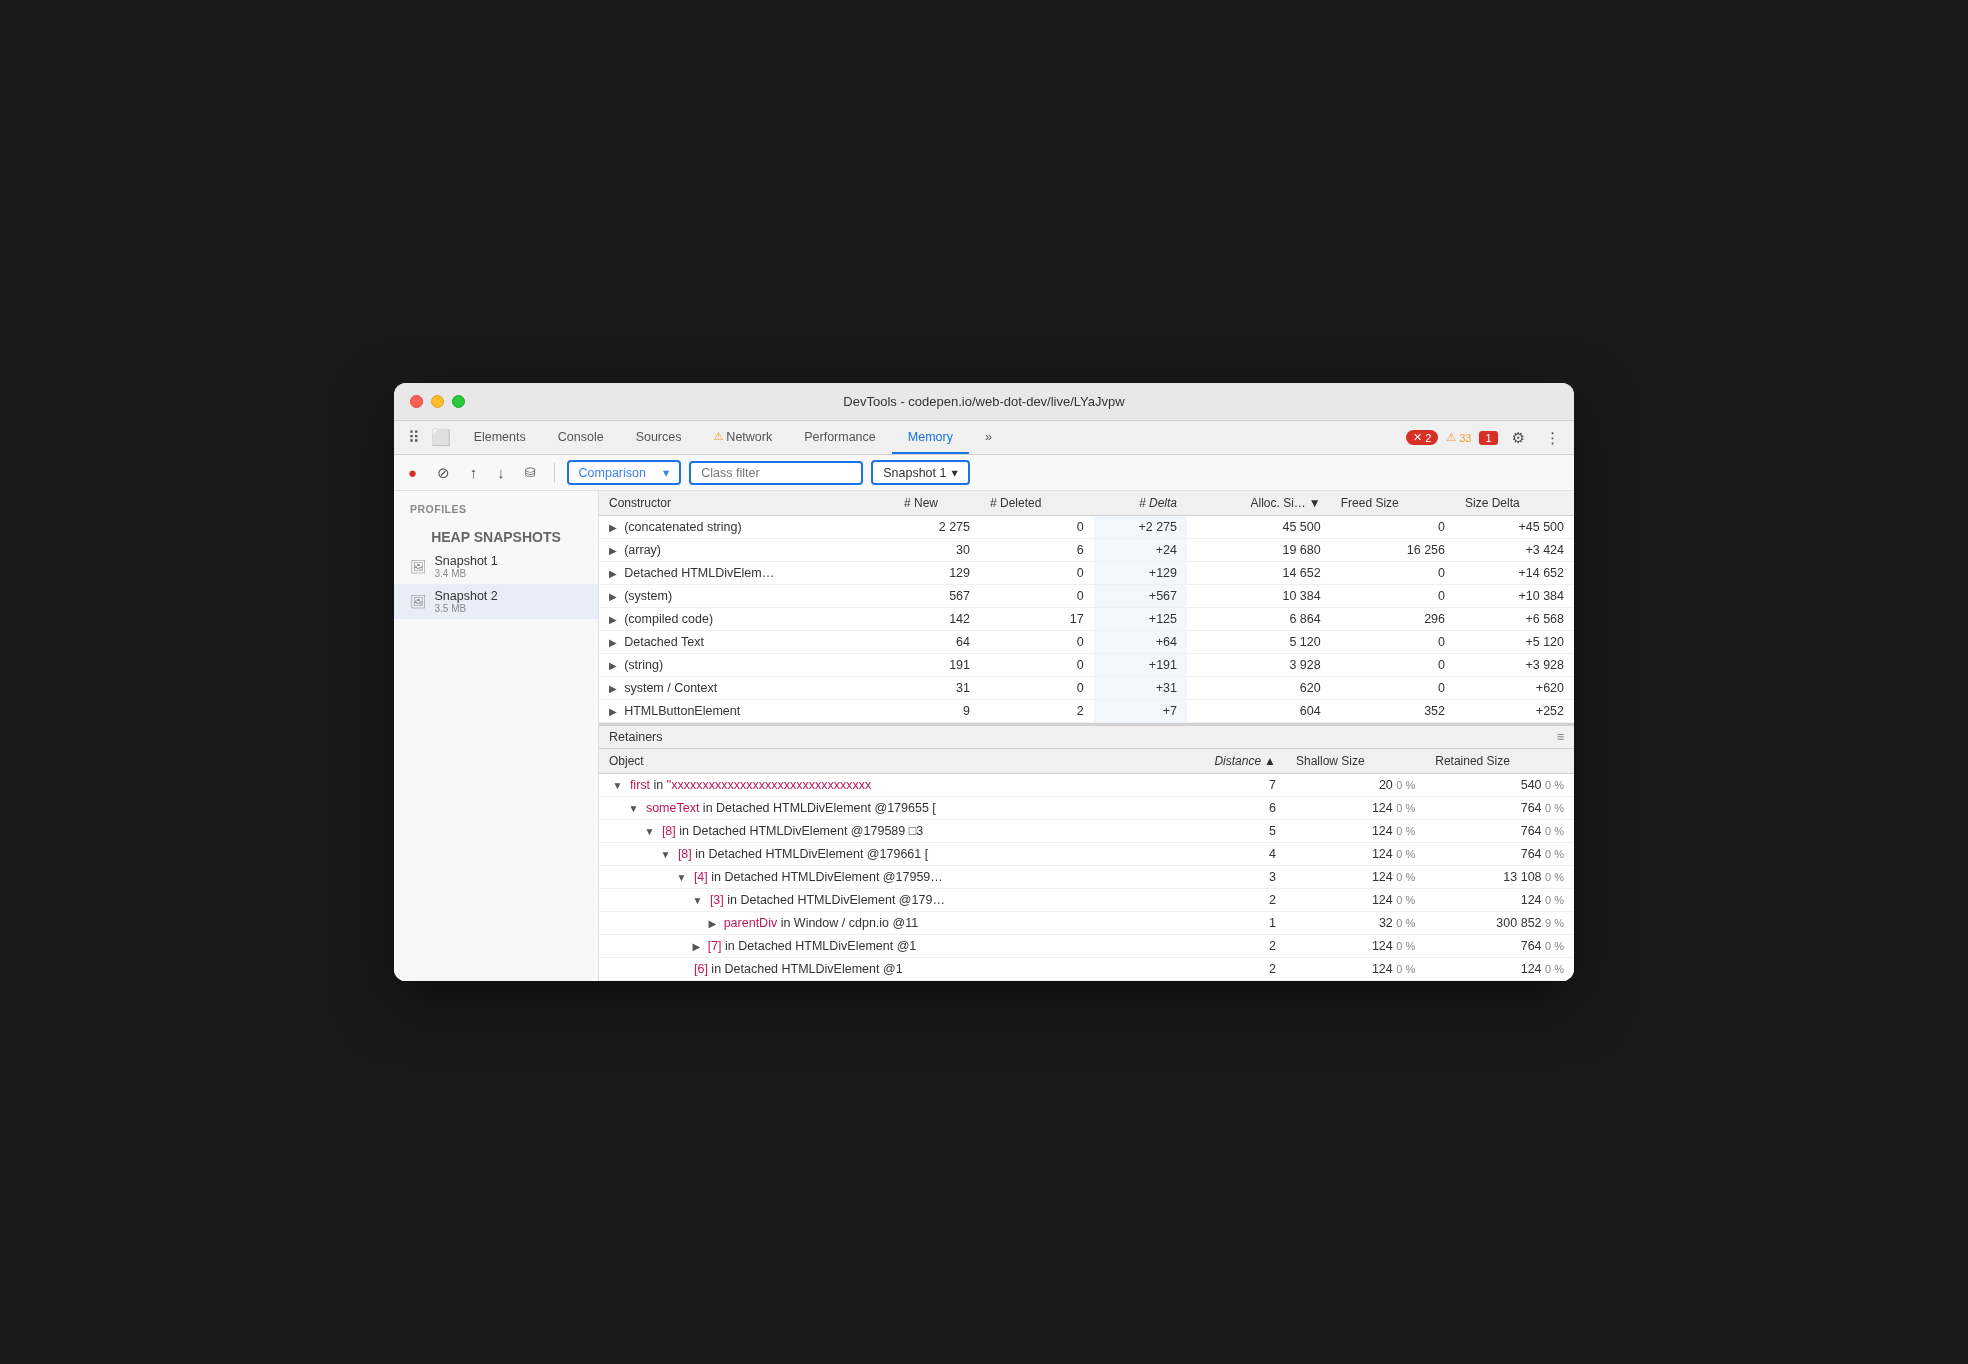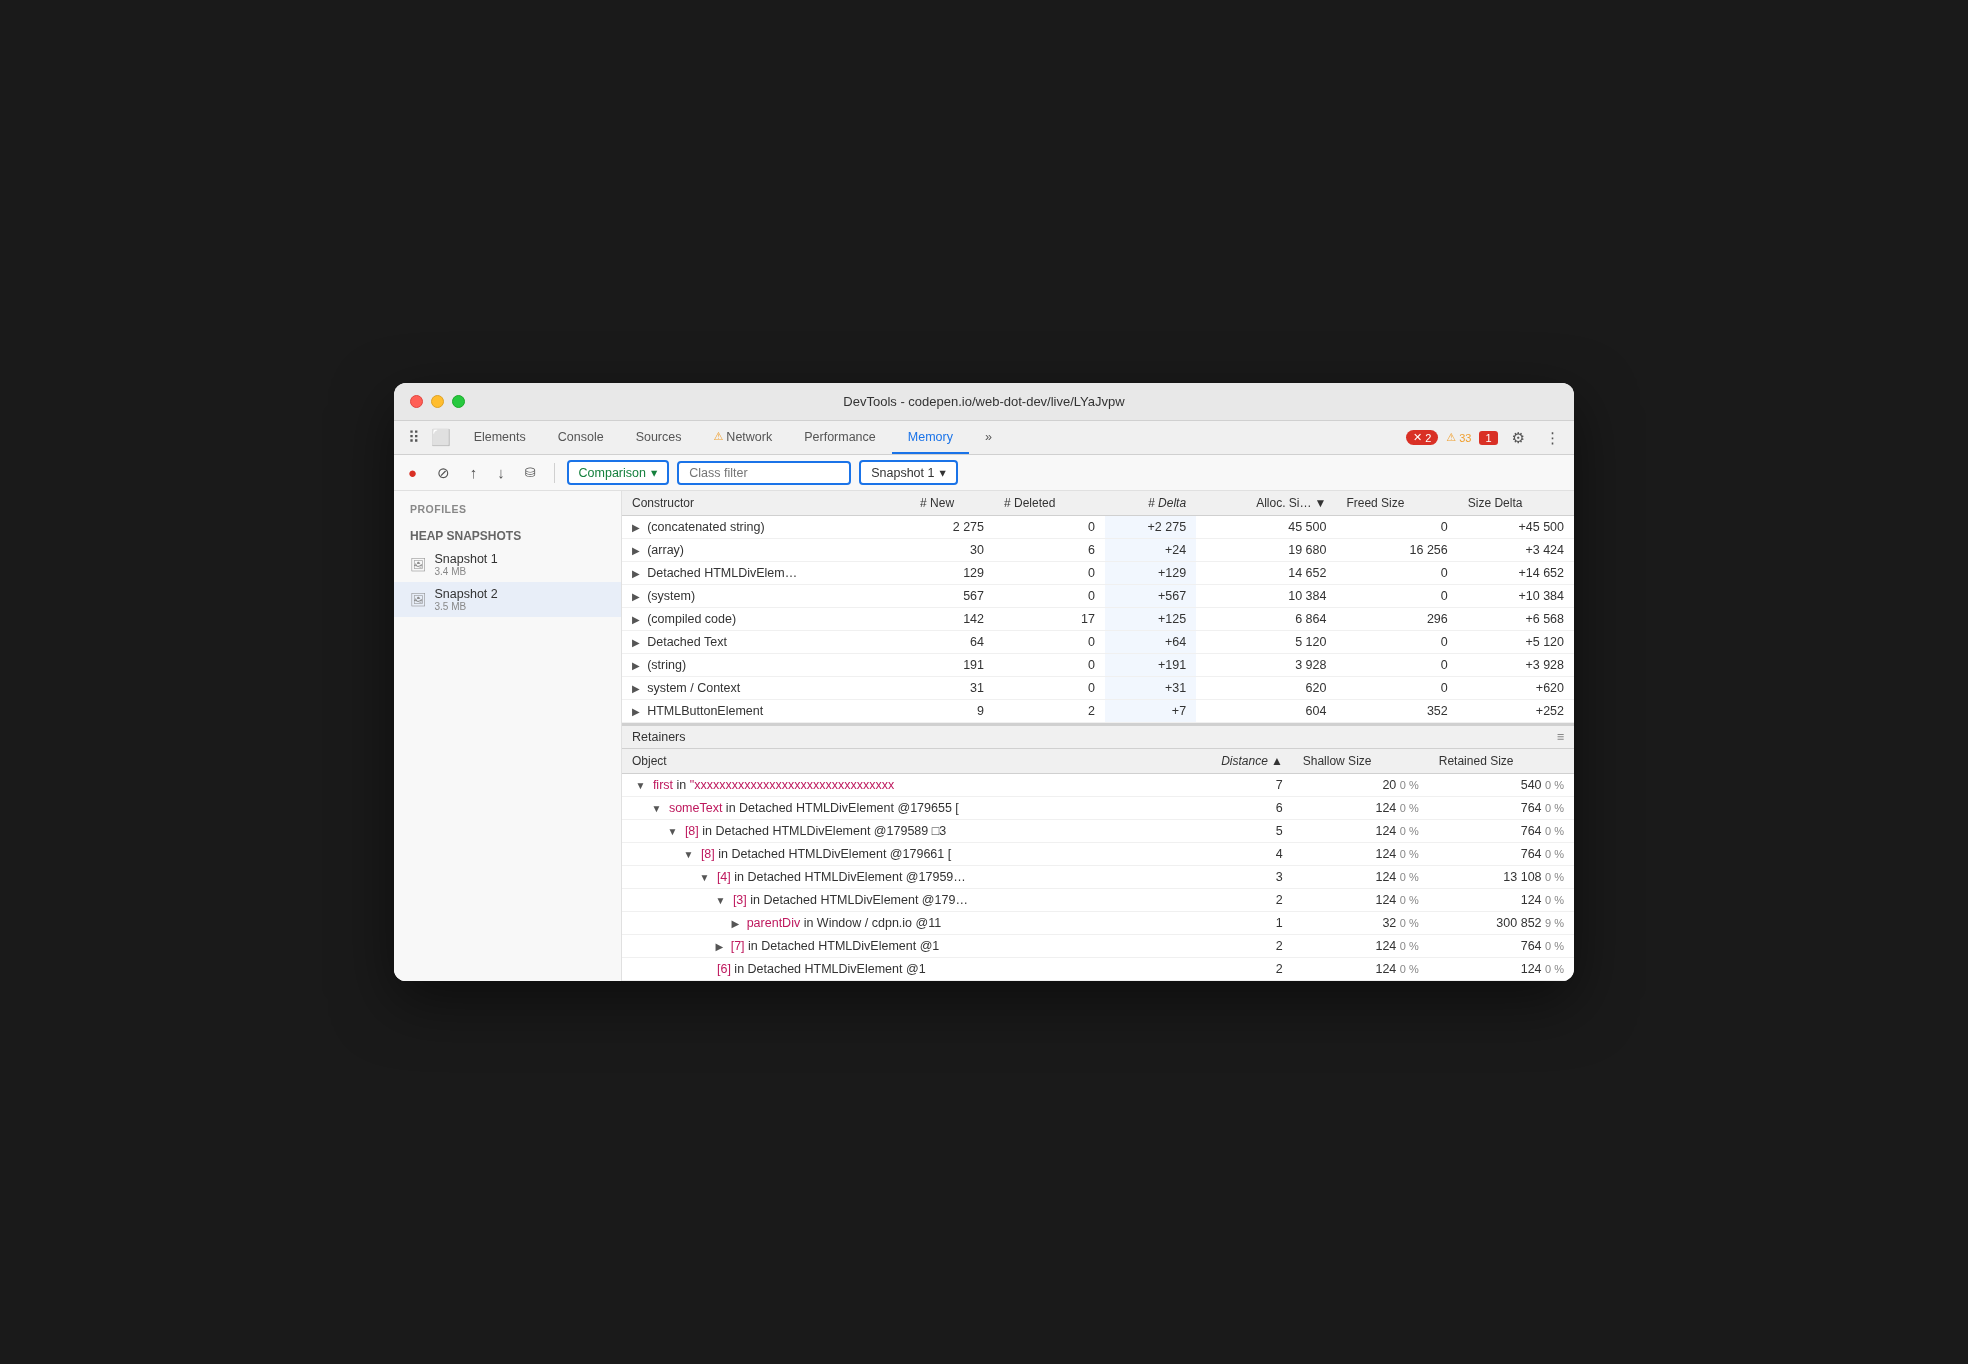--- a/index.html
+++ b/index.html
@@ -132,25 +132,25 @@
       padding: 4px 8px;
       gap: 8px;
       height: 36px;
     }
     .dropdown-btn {
       background: white;
       border: 1.5px solid #1a73e8;
       border-radius: 4px;
       padding: 3px 10px;
       font-size: 12.5px;
-      color: #15803d;
+      color: #3b82f6;
       cursor: pointer;
       display: flex;
       align-items: center;
-      gap: 5px;
+      gap: 17px;
     }
     .filter-input {
       background: white;
       border: 1px solid #ccc;
       border-radius: 4px;
       padding: 3px 10px;
       font-size: 12.5px;
       color: #999;
       width: 170px;
     }
@@ -164,40 +164,41 @@
       cursor: pointer;
       display: flex;
       align-items: center;
       gap: 5px;
     }
     .main-content {
       display: flex;
       flex: 1;
     }
     .sidebar {
-      width: 228px;
+      width: 205px;
       background: #f8f8f8;
       border-right: 1px solid #e0e0e0;
       padding: 12px 0;
       flex-shrink: 0;
     }
     .sidebar-section-title {
       font-size: 10.5px;
       font-weight: 600;
       color: #888;
       text-transform: uppercase;
       padding: 0 16px 6px 16px;
       letter-spacing: 0.5px;
     }
     .sidebar-group-title {
-      font-size: 12px;
+      font-size: 14px;
       font-weight: 600;
       color: #666;
       padding: 8px 16px 4px 16px;
       text-transform: uppercase;
+      text-align: center;
     }
     .sidebar-item {
       display: flex;
       align-items: center;
       padding: 5px 16px;
       cursor: pointer;
       font-size: 12.5px;
       color: #333;
       gap: 8px;
     }

